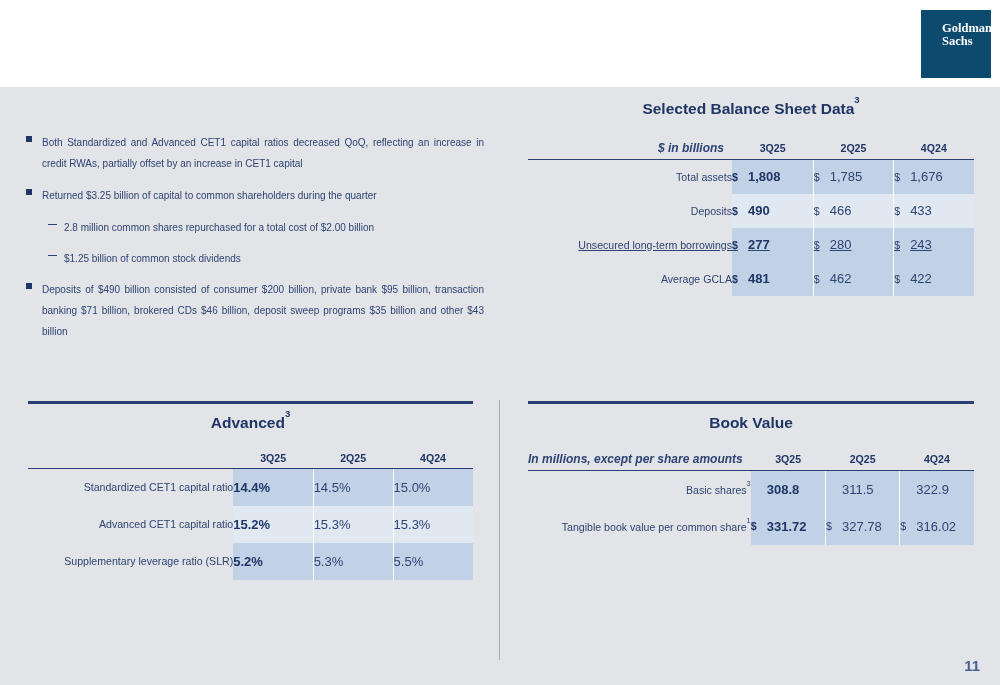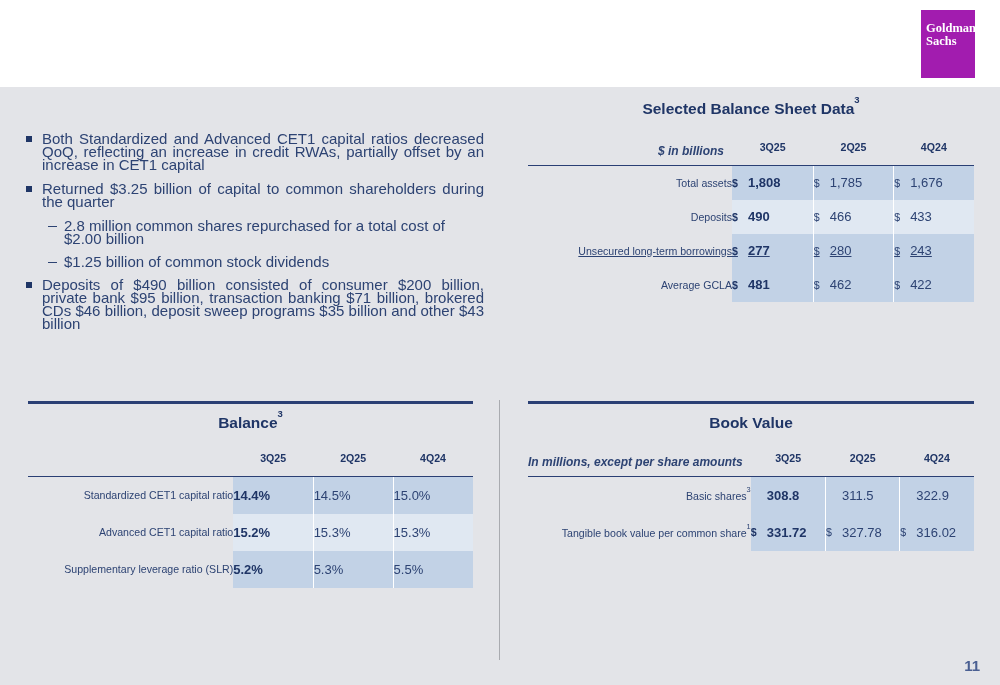--- a/index.html
+++ b/index.html
@@ -18,21 +18,22 @@
     position:absolute;left:0;top:0;width:1000px;height:87px;
     background:#ffffff;
   }
   .slide-title{
     position:absolute;left:30px;top:42px;
     font-size:23px;font-weight:bold;color:#7f96bc;
     letter-spacing:.1px;white-space:nowrap;margin-top:42px;
   }
   .gs-logo{
     position:absolute;left:921px;top:10px;width:54px;height:68px;
-    background:#a21caf;
+    background:#0c4a6e;
+    padding-left:16px;
   }
   .gs-logo span{
     display:block;
     color:#ffffff;
     font-family:"Liberation Serif", serif;
     font-weight:bold;
     font-size:12.5px;
     line-height:12.5px;
     padding-left:5px;
   }
@@ -53,22 +54,22 @@
   }
   .panel-title sup{font-size:9.5px;top:-.55em;position:relative;}
 
   
   .bullets{
     position:absolute;left:24px;top:132px;width:460px;
   }
   .blt{
     position:relative;
     padding-left:18px;
-    font-size:15px;
-    line-height:13px;
+    font-size:10px;
+    line-height:21px;
     color:#2d4373;
     text-align:justify;
     margin-bottom:11px;
   }
   .blt::before{
     content:"";position:absolute;left:2px;top:4.3px;
     width:5.5px;height:5.5px;background:#1f3566;
   }
   .blt.sub{
     padding-left:40px;margin-bottom:10px;text-align:left;
@@ -81,21 +82,21 @@
   .tbl{position:absolute;border-collapse:collapse;}
   .tbl td,.tbl th{padding:0;}
 
   .tbl .hdr-label{
     font-size:12px;font-style:italic;font-weight:bold;
     text-align:right;color:#2d4373;
     padding-right:8px;padding-bottom:4px;white-space:nowrap;
   }
   .tbl .hdr-per{
     font-size:10.6px;font-weight:bold;color:#1f3566;
-    text-align:center;padding-bottom:12px;
+    text-align:center;padding-bottom:4px;
   }
   .rule-row td{
     border-bottom:1.6px solid #2a3f74;
     height:0;font-size:0;line-height:0;
   }
   .rowlabel{
     font-size:10.6px;text-align:right;color:#2d4373;
     padding-right:9px;white-space:nowrap;
   }
   .cur{
@@ -199,21 +200,21 @@
       <td class="cur sh-a sepL">$</td>
       <td class="val sh-a">462</td>
       <td class="cur sh-a sepL">$</td>
       <td class="val sh-a">422</td>
     </tr>
   </tbody>
     </table>
 
   <div class="toprule" style="left:28px;top:401px;width:445px;"></div>
   <div class="panel-title" style="left:28px;top:413px;width:445px;">
-    <span>Balance</span><sup>3</sup>
+    <span>Advanced</span><sup>3</sup>
   </div>
 
   <table class="tbl" style="left:28px;top:452px;width:445px;">
     <tbody>
         <tr>
       <td class="hdr-label" style="width:199px;"></td>
       <td class="hdr-per" style="width:82px;">3Q25</td>
       <td class="hdr-per" style="width:82px;">2Q25</td>
       <td class="hdr-per" style="width:82px;">4Q24</td>
     </tr>

